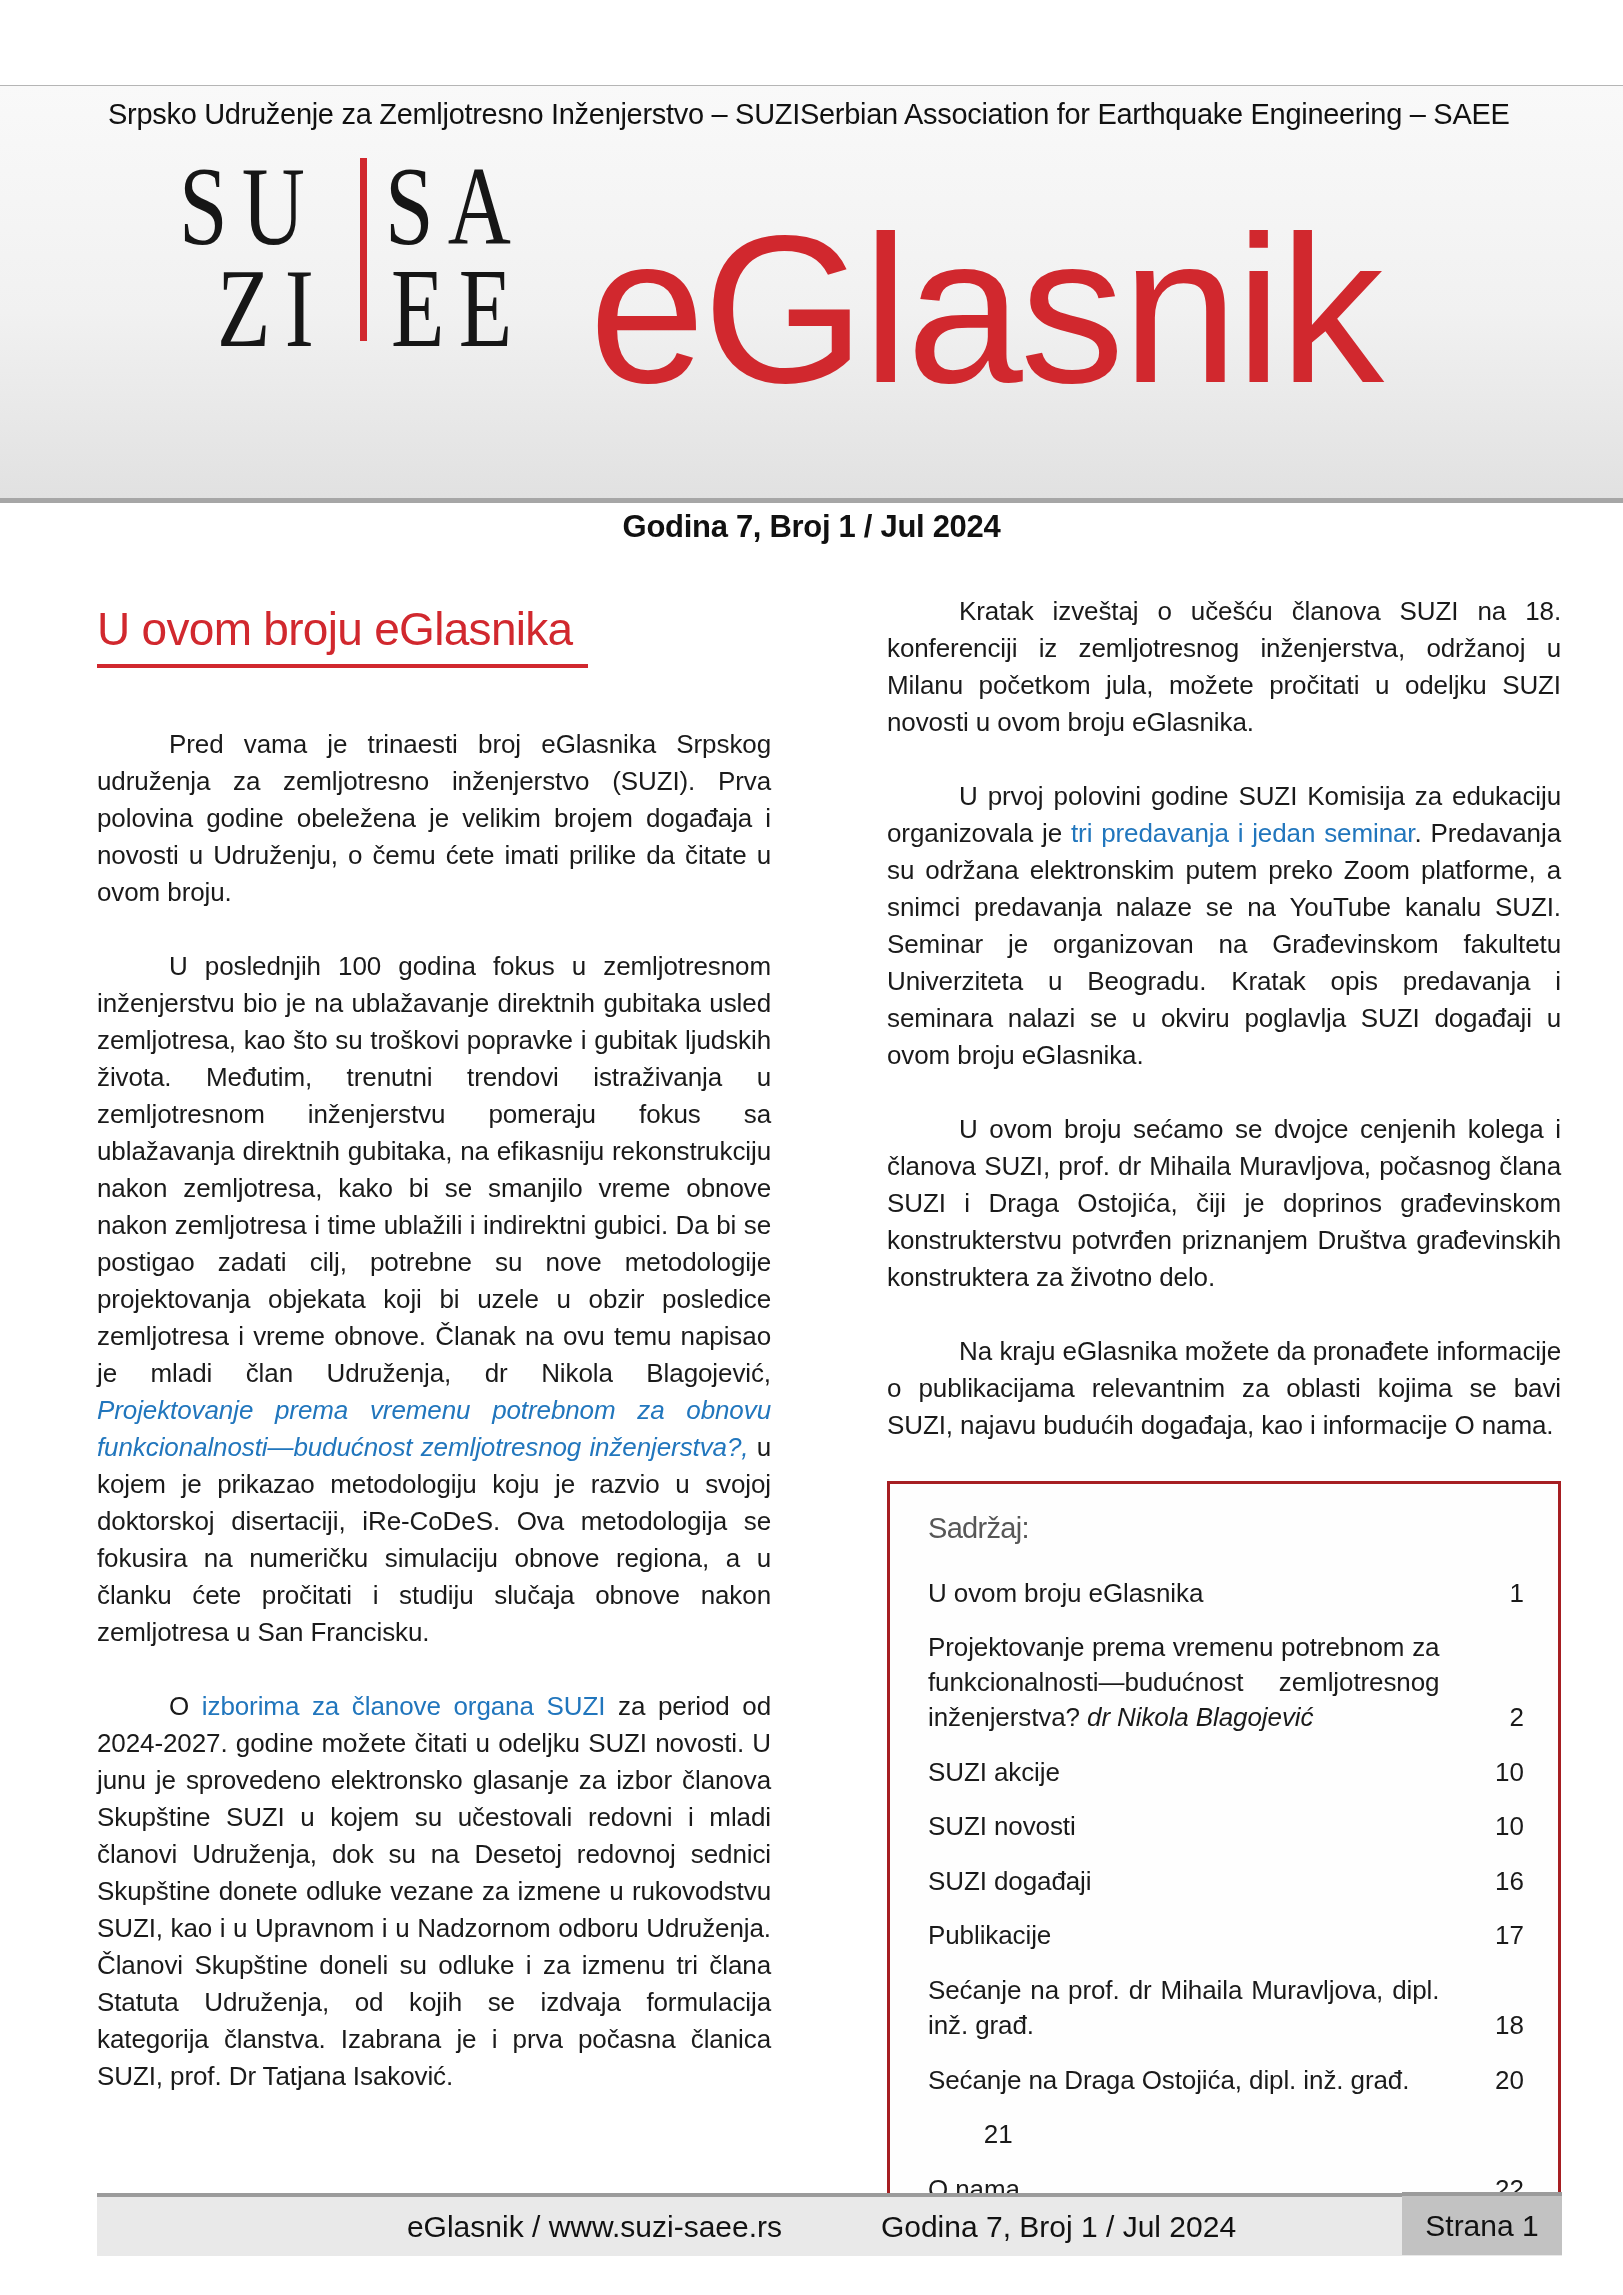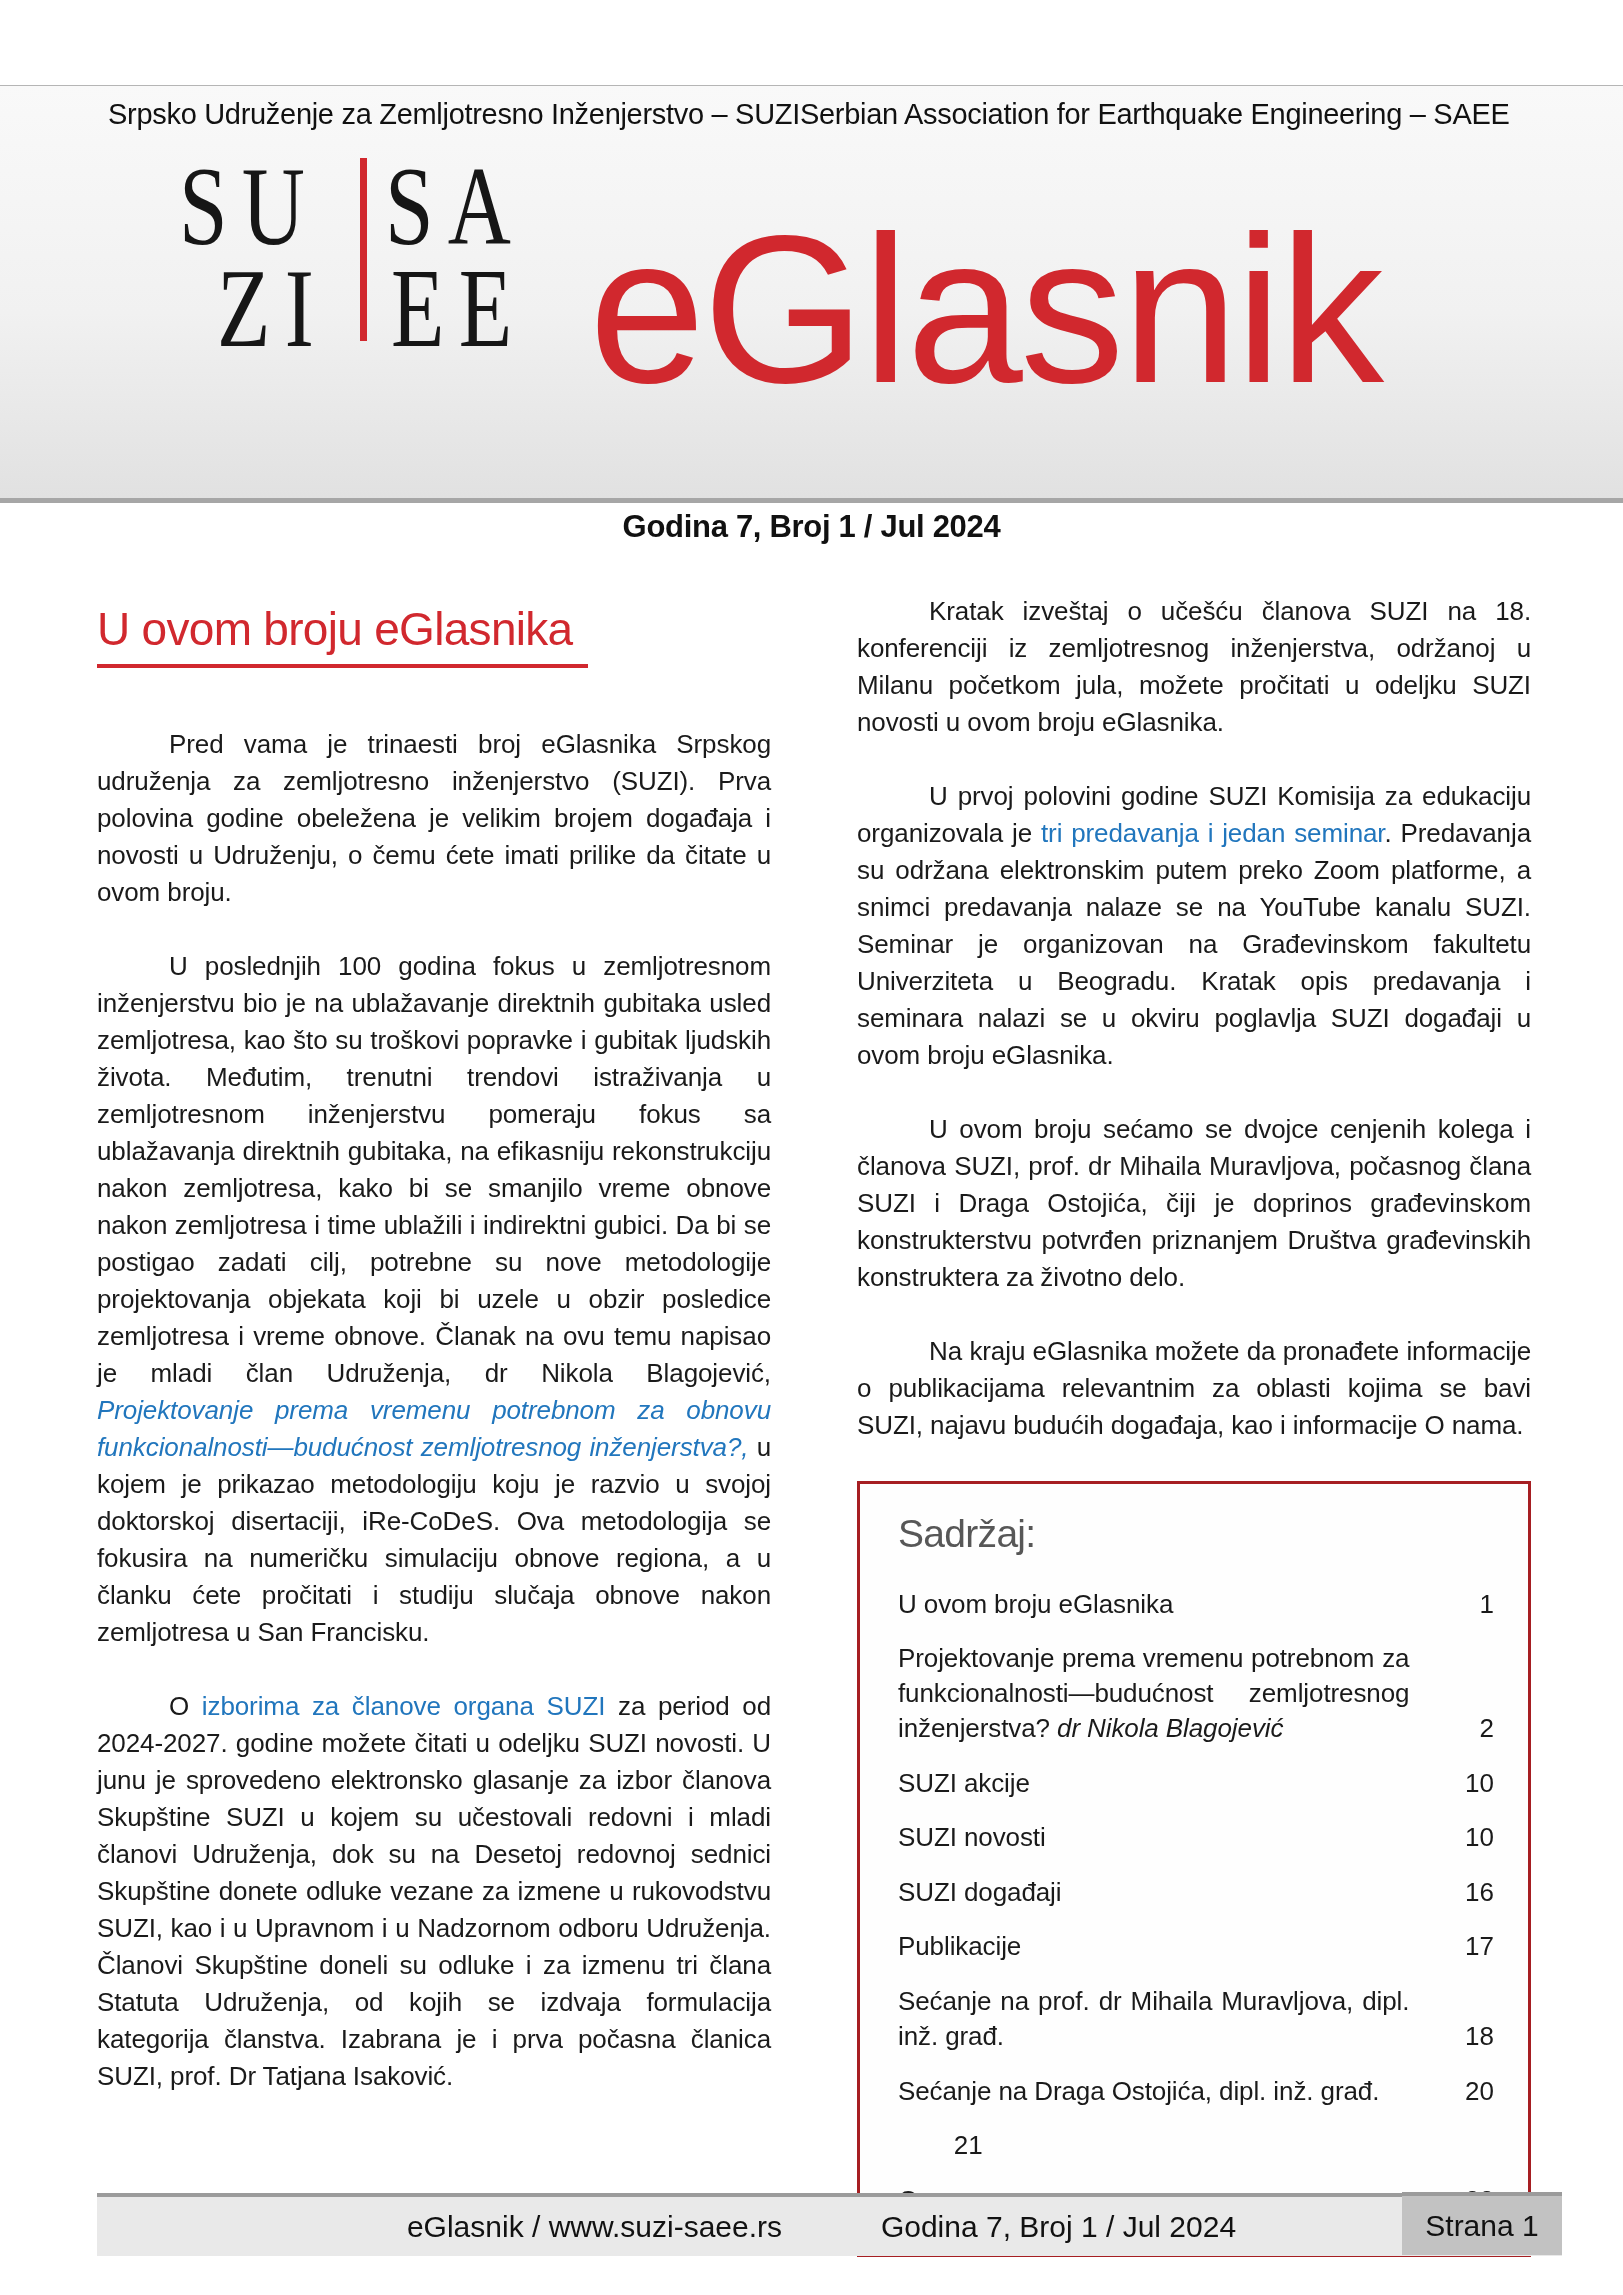--- a/index.html
+++ b/index.html
@@ -46,21 +46,21 @@
   }
   
   .issue-line{
     position:absolute;left:0;top:509px;width:1623px;
     text-align:center;font-size:31px;font-weight:600;color:#111;
     letter-spacing:-0.3px;
   }
   
   .columns{
     position:absolute;left:97px;top:592px;width:1430px;
-    display:flex;gap:86px;
+    display:flex;gap:116px;
   }
   .col{width:674px;flex:none;}
   .col-right{display:flex;flex-direction:column;height:1586px;}
   h1.section-heading{
     margin:13px 0 58px 0;
     width:fit-content;
     font-size:46px;font-weight:500;line-height:1.05;
     color:#d1282e;
     border-bottom:4.6px solid #d1282e;
     padding:0 15.7px 10.5px 0;
@@ -77,21 +77,21 @@
   .seg-ilink{color:#2176bd;font-style:italic;}
   
   .toc{
     margin-top:auto;
     box-sizing:border-box;width:674px;
     border:3.3px solid #a61e22;
     padding:27.5px 34px 36px 38px;
     background:#fefefe;
   }
   .toc-title{
-    font-size:39px;color:#575757;font-weight:500;
+    font-size:29px;color:#575757;font-weight:500;
     margin:0 0 31px 0;letter-spacing:-0.7px;
   }
   .toc-row{
     display:flex;align-items:flex-end;
     margin-bottom:19.6px;
     font-size:26px;line-height:35px;
   }
   .toc-row:last-child{margin-bottom:0;}
   .toc-label{flex:1;text-align:justify;letter-spacing:-0.1px;}
   .toc-label i{font-style:italic;}

